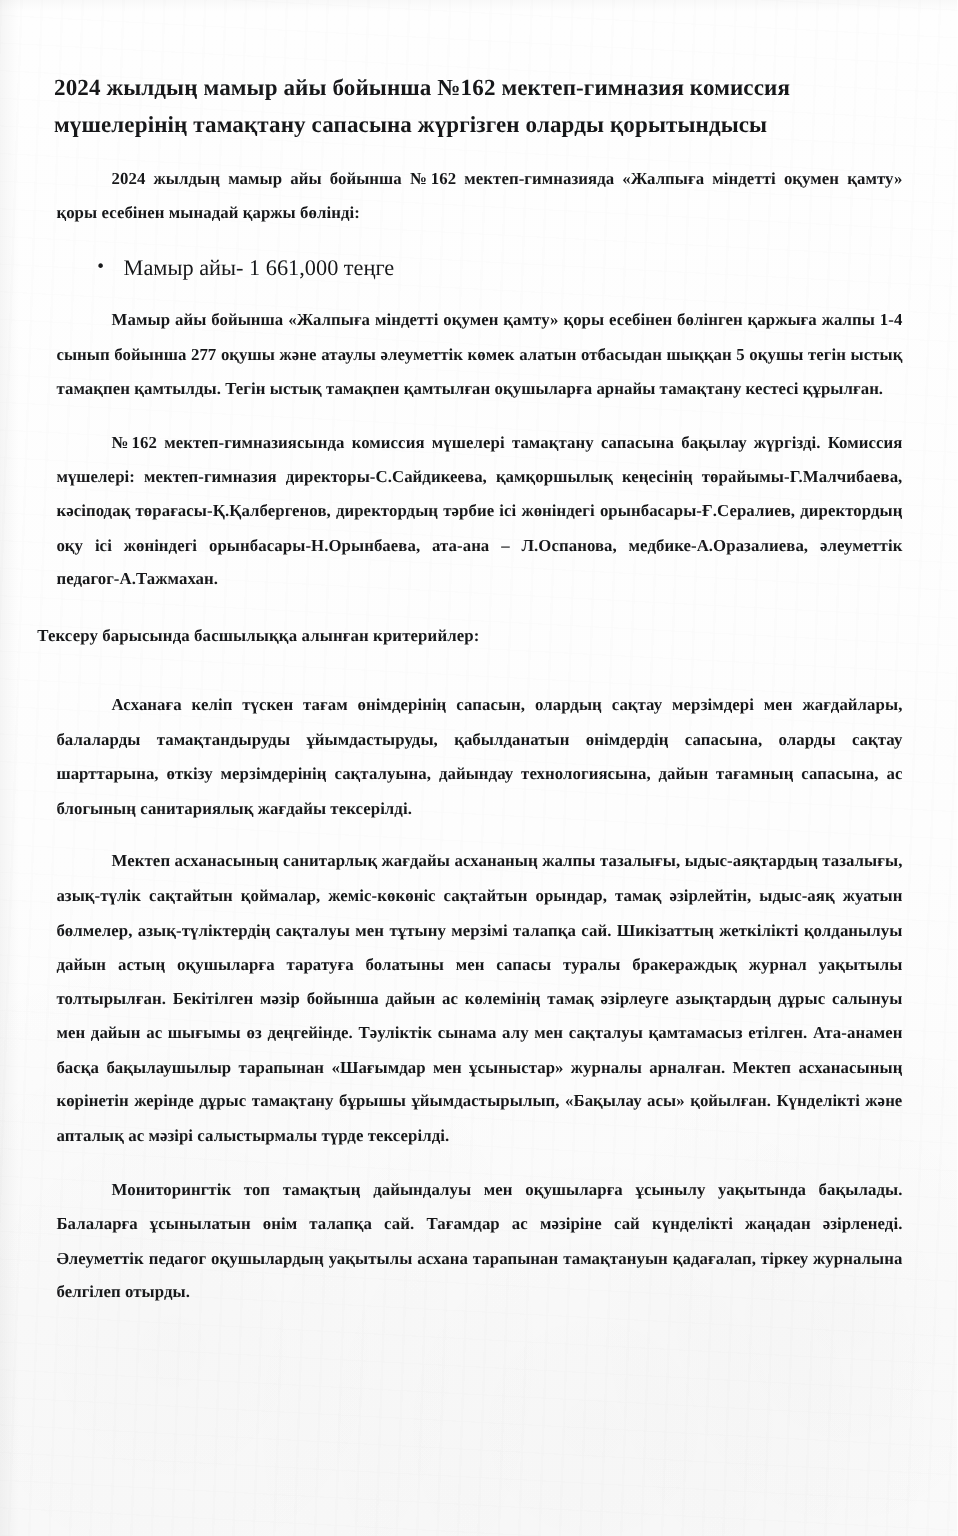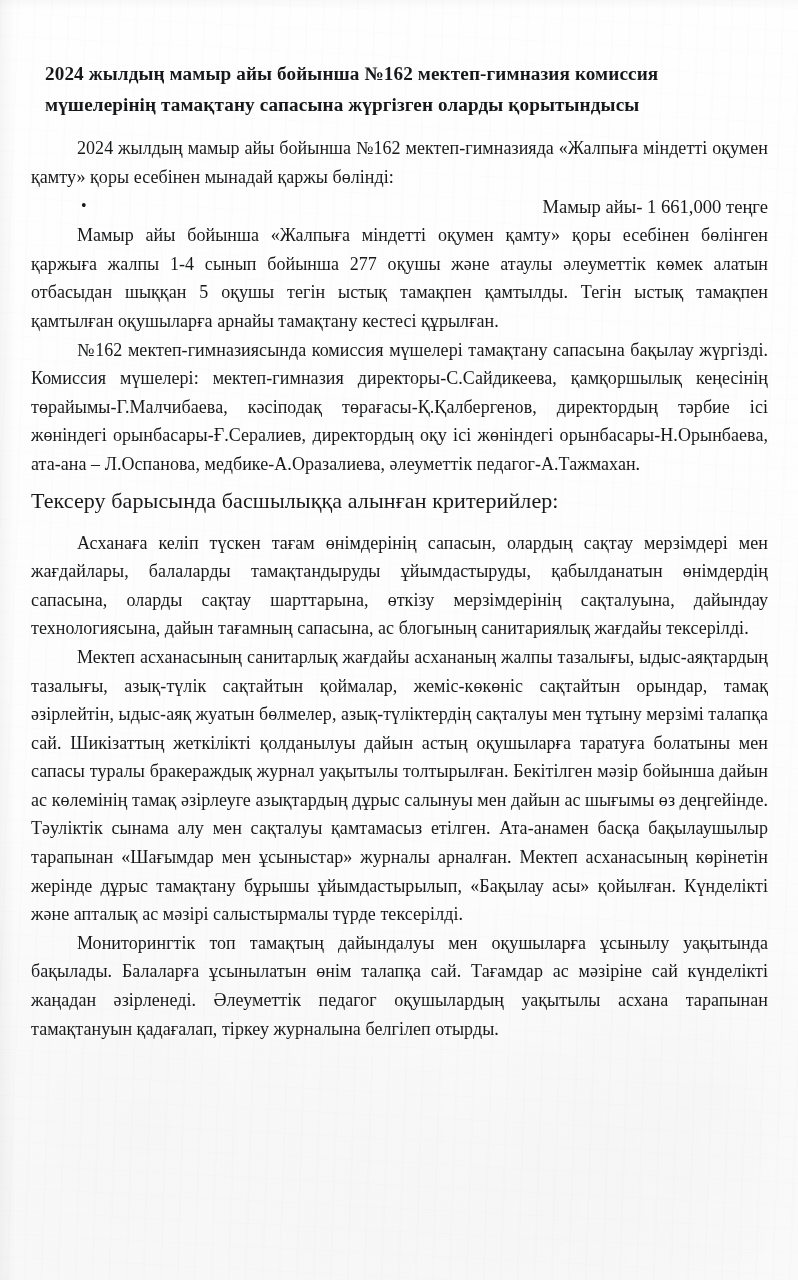--- a/index.html
+++ b/index.html
@@ -59,52 +59,52 @@
 
   .doc-title {
     font-weight: bold;
     font-size: 19.2px;
     line-height: 31px;
     margin: 0 14px 14px 14px;
     letter-spacing: 0.1px;
   }
 
   p.body-par {
-    margin: 0;
-    font-size: 18px;
+    margin: 16px;
+    font-size: 14px;
     line-height: 28.6px;
     text-align: justify;
     text-justify: inter-word;
     text-indent: 46px;
     letter-spacing: 0.05px;
+    font-weight: bold;
   }
 
   .bullet-list {
     margin: 1px 0 0 0;
     padding: 0 0 0 72px;
     list-style: none;
-    text-align: right;
   }
   .bullet-list li {
     position: relative;
     font-size: 18.6px;
     line-height: 29px;
   }
   .bullet-list li::before {
     content: "\2022";
     position: absolute;
     left: -22px;
     top: -1px;
     font-size: 16px;
   }
 
   .section-head {
     margin: 6px 0 0 0;
-    font-weight: normal;
-    font-size: 22px;
+    font-weight: bold;
+    font-size: 14px;
     line-height: 31px;
     text-align: left;
     text-indent: 0;
     letter-spacing: 0.1px;
   }
   .gap-md { height: 13px; }
 </style>
 </head>
 <body>
 

